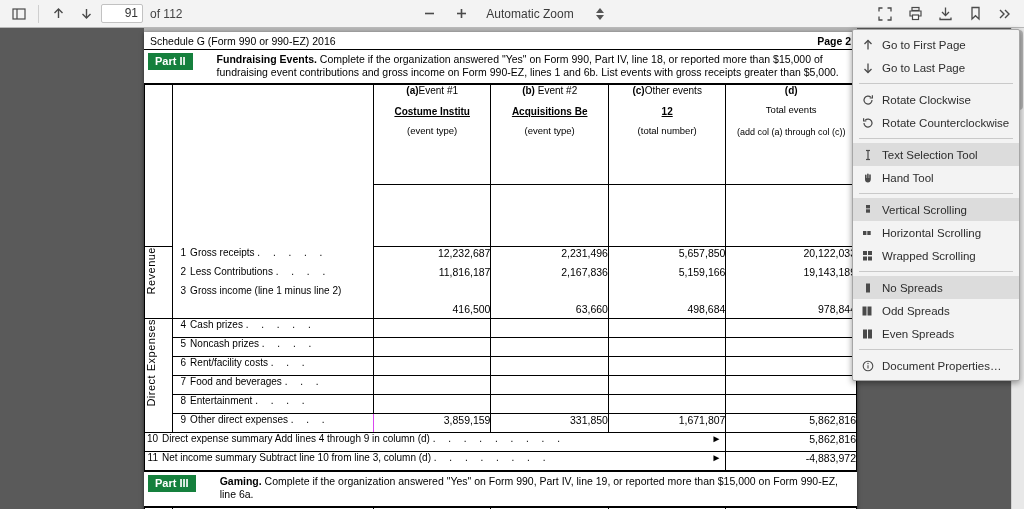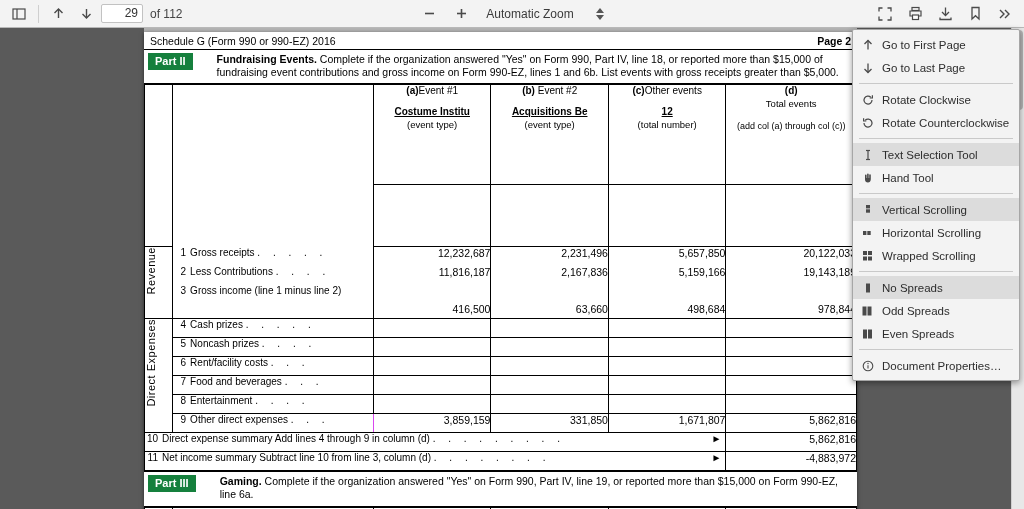--- a/index.html
+++ b/index.html
@@ -103,21 +103,21 @@
   }
   .part-txt { font-size: 10.5px; line-height: 1.25; }
   .part-txt b { font-weight: bold; }
 
   table.grid { border-collapse: collapse; width: 100%; font-size: 10px; }
   table.grid td { border: 1px solid #000; vertical-align: top; padding: 0; }
 
   .colhead { text-align: center; font-size: 10px; padding: 4px 2px; }
   .colhead .lbl { font-weight: bold; }
   .colhead .val { font-weight: bold; text-decoration: underline; display:block; margin-top: 10px;}
-  .colhead .sub { display: block; margin-top: 2px; font-size: 9.5px; }
+  .colhead .sub { display: block; margin-top: 8px; font-size: 9.5px; }
   .colhead .small { display:block; font-size: 9px; line-height: 1.15; margin-top: 12px;}
 
   .vlabel {
     writing-mode: vertical-rl; transform: rotate(180deg);
     text-align: center; font-size: 11px; letter-spacing: .5px;
     width: 100%;
   }
   .rowline { height: 19px; }
   .itemcell { font-size: 10px; padding: 3px 2px 0 4px; white-space: nowrap; }
   .itemcell .num { display: inline-block; width: 13px; text-align: right; margin-right: 4px; font-weight: normal;}
@@ -179,21 +179,21 @@
           <line x1="6.5" y1="11" x2="6.5" y2="2" stroke="#4a4a4a" stroke-width="1.4"></line>
           <polyline points="2.5,6 6.5,2 10.5,6" fill="none" stroke="#4a4a4a" stroke-width="1.4"></polyline>
         </svg>
     </div>
     <div class="tb-btn">
       <svg width="13" height="13" viewBox="0 0 13 13">
           <line x1="6.5" y1="2" x2="6.5" y2="11" stroke="#4a4a4a" stroke-width="1.4"></line>
           <polyline points="2.5,7 6.5,11 10.5,7" fill="none" stroke="#4a4a4a" stroke-width="1.4"></polyline>
         </svg>
     </div>
-    <div id="page-num">29</div>
+    <div id="page-num">91</div>
     <span id="page-total">of 112</span>
   </div>
 
   <div id="tb-center">
     <div class="tb-btn">
       <svg width="13" height="13" viewBox="0 0 13 13">
           <line x1="2" y1="6.5" x2="11" y2="6.5" stroke="#4a4a4a" stroke-width="1.6"></line>
         </svg>
     </div>
     <div class="tb-btn">

